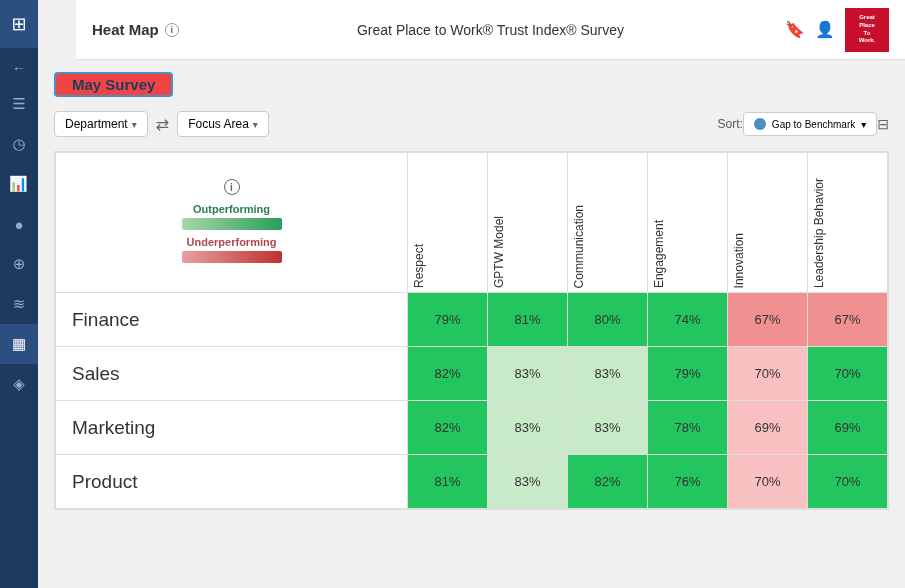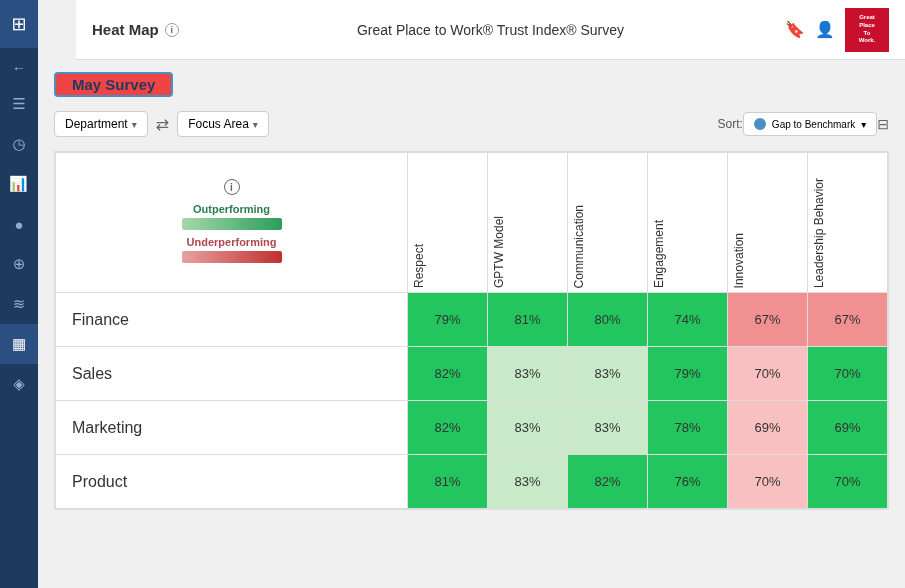--- a/index.html
+++ b/index.html
@@ -242,21 +242,21 @@
       font-size: 12px;
       font-weight: normal;
       color: #333;
       padding-bottom: 8px;
     }
 
     
     .row-label {
       text-align: left;
       padding: 0 16px;
-      font-size: 16px;
+      font-size: 19px;
       color: #333;
       font-weight: 500;
     }
 
     
     .cell-normal { background: #22c55e; color: #333; padding: 12px 8px; }
     .cell-green-light { background: #c8eac8; color: #333; padding: 12px 8px; }
     .cell-red-light { background: #f8c0c0; color: #333; padding: 12px 8px; }
     .cell-red-medium { background: #f09090; color: #333; padding: 12px 8px; }
 

